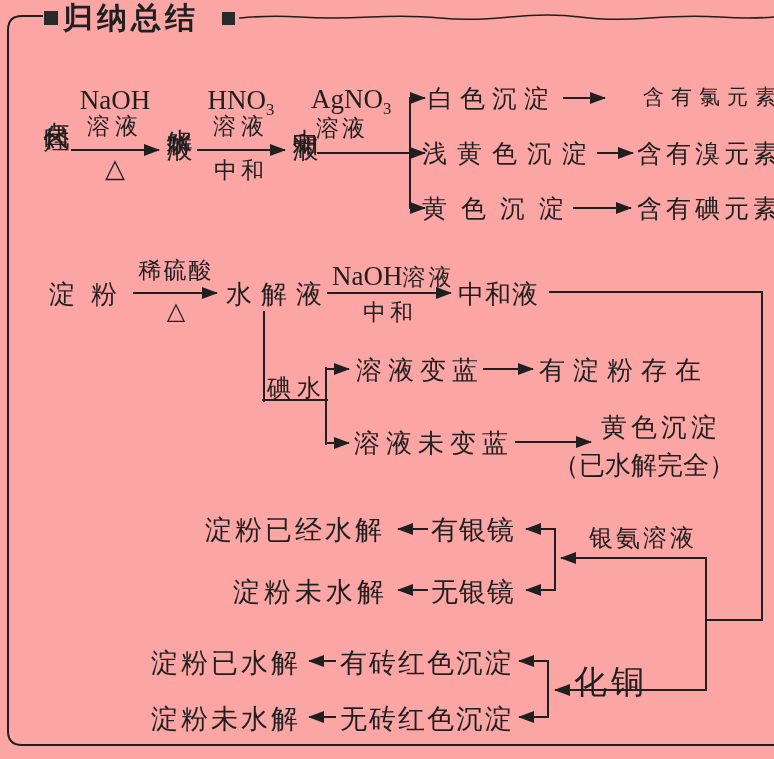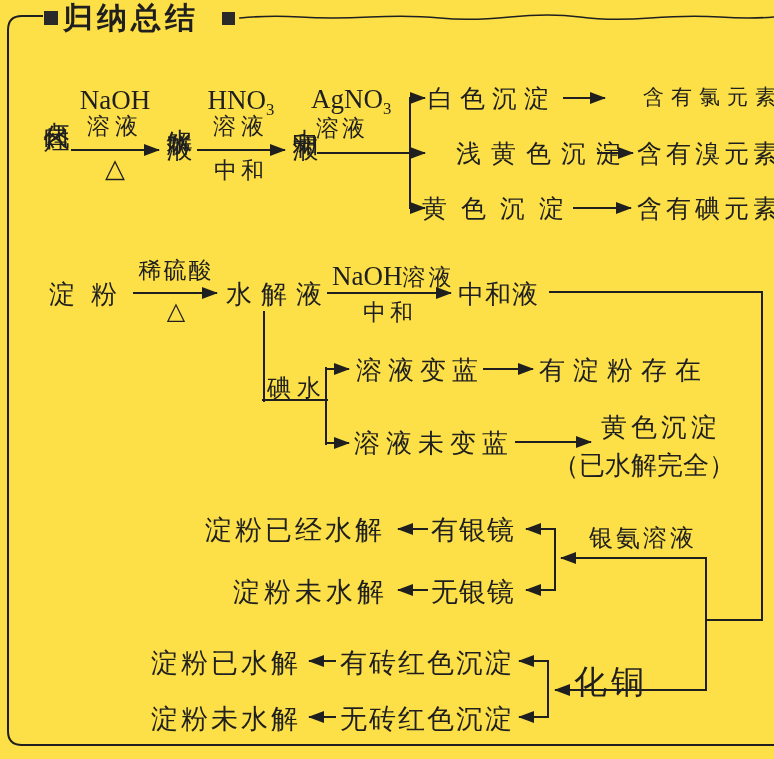--- a/index.html
+++ b/index.html
@@ -1,16 +1,16 @@
 <!DOCTYPE html>
 <html><head>
 <meta charset="utf-8">
 <style>
   html,body{margin:0;padding:0;background:#e8e8e4;}
-  #page{position:relative;width:774px;height:759px;background:#fde047;overflow:hidden;
+  #page{position:relative;width:774px;height:759px;background:#fca5a5;overflow:hidden;
         font-family:"DejaVu Sans",sans-serif;color:#1f1f1f;}
   .t{position:absolute;white-space:nowrap;line-height:1.15;color:#1f1f1f;}
   .ser{font-family:"Liberation Serif","DejaVu Serif",serif;font-weight:400;}
   .ser sub{font-size:0.62em;}
   .vt{writing-mode:vertical-rl;text-orientation:upright;letter-spacing:3px;}
   .ctr{text-align:center;}
   svg{position:absolute;left:0;top:0;}
   #title{font-weight:bold;}
 </style>
 </head>
@@ -89,21 +89,21 @@
   <div class="t ctr" style="left:194px;top:157px;width:94px;font-size:23px;letter-spacing:4px;">中和</div>
 
   <div class="t vt" style="left:290px;top:108px;font-size:26px;">中和液</div>
 
   <div class="t ser" style="left:311px;top:84px;font-size:27px;"><span>AgNO</span><sub>3</sub></div>
   <div class="t" style="left:316px;top:115px;font-size:23px;letter-spacing:3px;">溶液</div>
 
   <div class="t" style="left:428px;top:85px;font-size:25px;letter-spacing:7px;">白色沉淀</div>
   <div class="t" style="left:643px;top:85px;font-size:21px;letter-spacing:7px;">含有氯元素</div>
 
-  <div class="t" style="left:422px;top:140px;font-size:25px;letter-spacing:10px;margin-left:34px;">浅黄色沉淀</div>
+  <div class="t" style="left:422px;top:140px;font-size:25px;letter-spacing:10px;">浅黄色沉淀</div>
   <div class="t" style="left:637px;top:140px;font-size:25px;letter-spacing:4px;">含有溴元素</div>
 
   <div class="t" style="left:422px;top:195px;font-size:25px;letter-spacing:14px;">黄色沉淀</div>
   <div class="t" style="left:637px;top:195px;font-size:25px;letter-spacing:4px;">含有碘元素</div>
 
   <div class="t" style="left:49px;top:280px;font-size:26px;letter-spacing:16px;">淀粉</div>
 
   <div class="t ctr" style="left:134px;top:257px;width:84px;font-size:23px;letter-spacing:2px;">稀硫酸</div>
   <div class="t ctr" style="left:134px;top:298px;width:84px;font-size:24px;">△</div>
 

